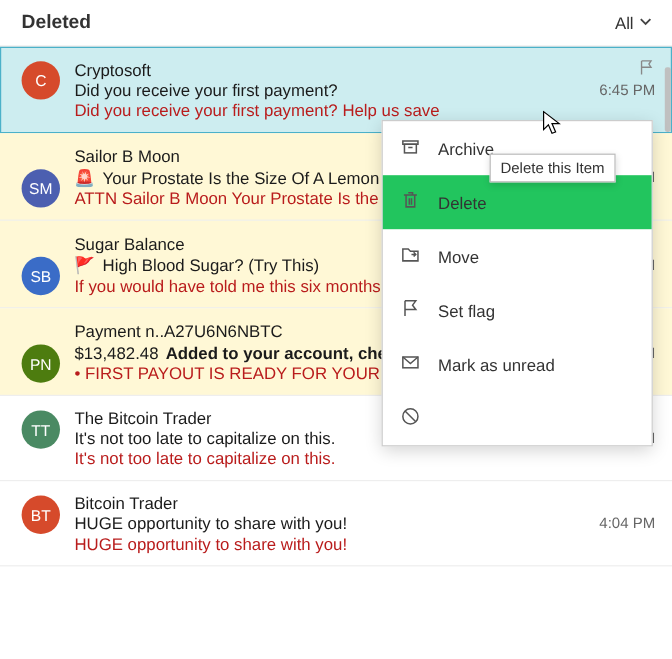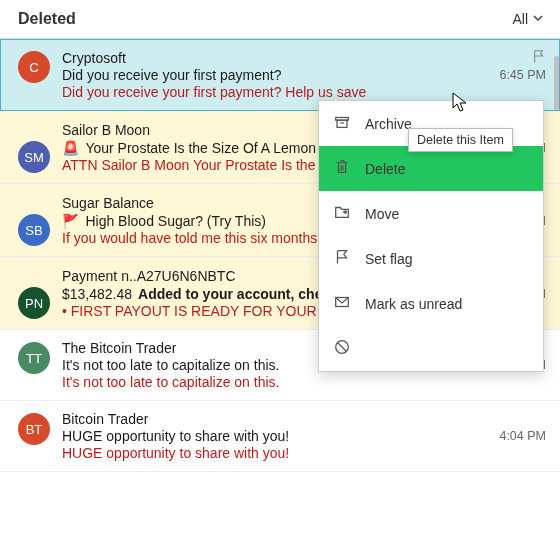--- a/index.html
+++ b/index.html
@@ -172,21 +172,21 @@
         <span class="subject">
             <span class="emoji">🚩</span>
             <span>High Blood Sugar? (Try This)</span>
           </span>
         <span class="time">4:44 PM</span>
       </div>
       <div class="preview">If you would have told me this six months ago I'd be crazy</div>
     </div>
     </div>
     <div class="row flagged">
-    <div class="avatar" style="background:#14532d">PN</div>
+    <div class="avatar" style="background:#4d7c0f">PN</div>
     <div class="body">
       <div class="topline">
         <span class="sender">Payment n..A27U6N6NBTC</span>
         <span class="meta">
             <span class="important">!</span>
             <span class="flag"><svg viewBox="0 0 16 16" class="flag-red">
                 <path d="M3 2 L3 15 M3 2 L12 2 L10 5 L12 8 L3 8" stroke-width="1.3"></path>
               </svg></span>
           </span>
       </div>

